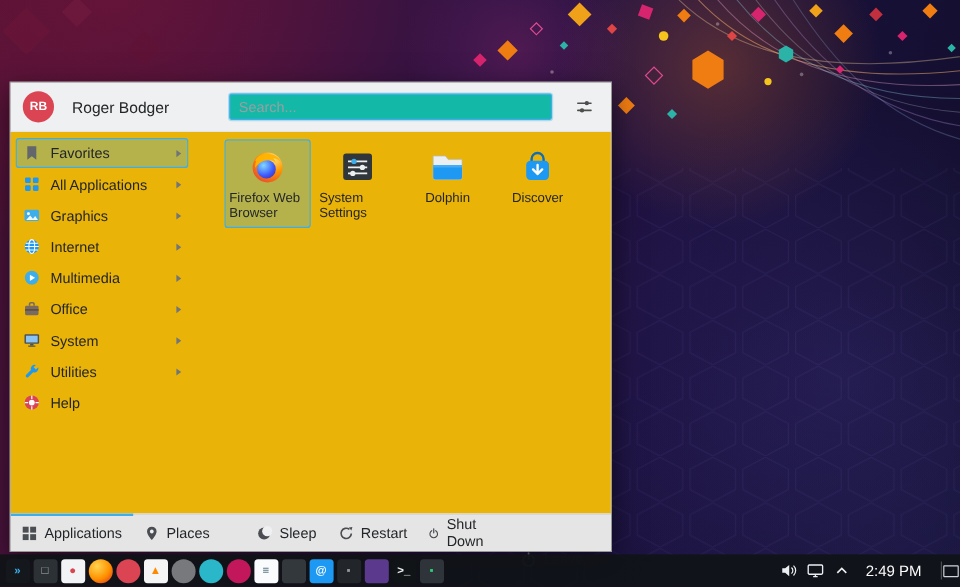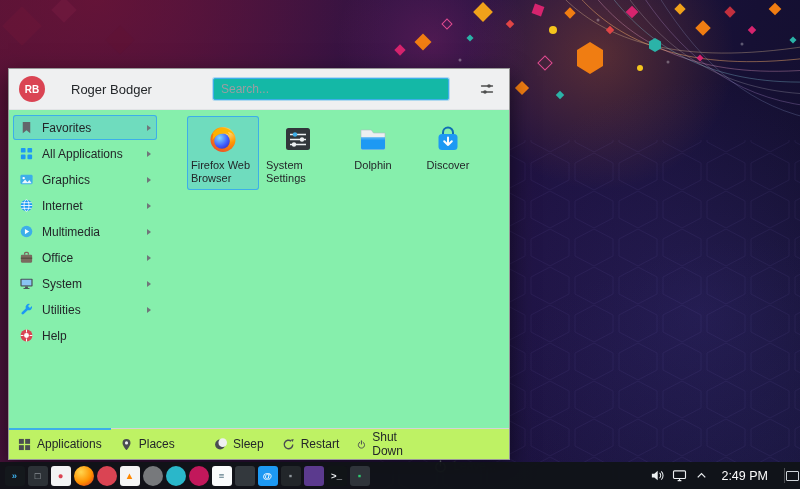--- a/index.html
+++ b/index.html
@@ -18,50 +18,50 @@
 
   
   .launcher {
     position:absolute; left:8px; top:68px; width:502px; height:392px;
     background:#fcfcfc; border:1px solid rgba(0,0,0,0.4);
     box-shadow:0 8px 22px rgba(0,0,0,0.55);
     display:flex; flex-direction:column; z-index:4; box-sizing:border-box;
   }
   .l-header {
     height:40px; flex:0 0 40px; background:#eff0f1; border-bottom:1px solid #e2e4e6;
-    display:flex; align-items:center; padding:0 10px; gap:26px;
+    display:flex; align-items:center; padding:0 10px; gap:15px;
   }
   .avatar { width:26px; height:26px; border-radius:50%; display:flex; align-items:center;
     justify-content:center; color:#fff; font-size:10px; font-weight:bold; flex:0 0 26px; }
   .user-name { font-size:13px; color:#232629; width:116px; }
   .search {
     flex:1; height:20px; border:1px solid #3daee9; border-radius:2px; background:#14b8a6;
     padding:0 7px; font-size:12px; color:#232629; outline:none;
     box-shadow:0 0 0 1px rgba(61,174,233,0.35); font-family:inherit;
   }
   .search::placeholder { color:#9a9ea2; }
   .config-btn { width:24px; display:flex; justify-content:center; align-items:center; }
 
-  .l-body { flex:1; display:flex; background:#86efac; min-height:0; }
+  .l-body { flex:1; display:flex; background:#eab308; min-height:0; }
   .sidebar { width:152px; flex:0 0 152px; padding:5px 4px; box-sizing:border-box; }
   .side-item { height:25px; margin-bottom:1px; display:flex; align-items:center; gap:8px;
     padding:0 6px; border-radius:3px; font-size:12px; color:#232629; }
   .side-item.selected { background:rgba(61,174,233,0.30); box-shadow:inset 0 0 0 1px #3daee9; }
   .s-icon { width:15px; height:15px; flex:0 0 15px; display:flex; }
   .arrow { margin-left:auto; width:0; height:0; border-left:4px solid #70757a;
     border-top:3.5px solid transparent; border-bottom:3.5px solid transparent; }
 
   .grid { flex:1; padding:6px 0 0 26px; display:flex; align-items:flex-start; }
   .tile { width:72px; height:74px; border-radius:3px; margin-right:3px; box-sizing:border-box;
     display:flex; flex-direction:column; align-items:center; padding:7px 4px 0 4px; }
   .tile.selected { background:rgba(61,174,233,0.30); box-shadow:inset 0 0 0 1px #3daee9; }
   .t-icon { width:32px; height:32px; margin-bottom:4px; }
   .t-label { font-size:11px; color:#232629; text-align:left; line-height:1.2; }
 
-  .l-footer { height:30px; flex:0 0 30px; border-top:1px solid #d2d4d6; background:#bef264;
+  .l-footer { height:30px; flex:0 0 30px; border-top:1px solid #d2d4d6; background:#e5e5e5;
     display:flex; align-items:stretch; font-size:12px; color:#232629; }
   .f-tab { display:flex; align-items:center; gap:6px; padding:0 9px; position:relative; }
   .f-tab.active::before { content:""; position:absolute; top:-1px; left:0; right:0; height:2px; background:#3daee9; }
   .f-btn { display:flex; align-items:center; gap:6px; padding:0 9px;justify-content:space-between; }
   .f-spacer { width:30px; }
   .f-leave { margin-left:auto; display:flex; align-items:center; gap:6px; padding:0 13px;margin-top:37px; }
 
   
   .taskbar { position:absolute; left:0; right:0; bottom:0; height:27px;
     background:rgba(16,19,23,0.95); display:flex; align-items:center; padding-left:3px; z-index:6; }

